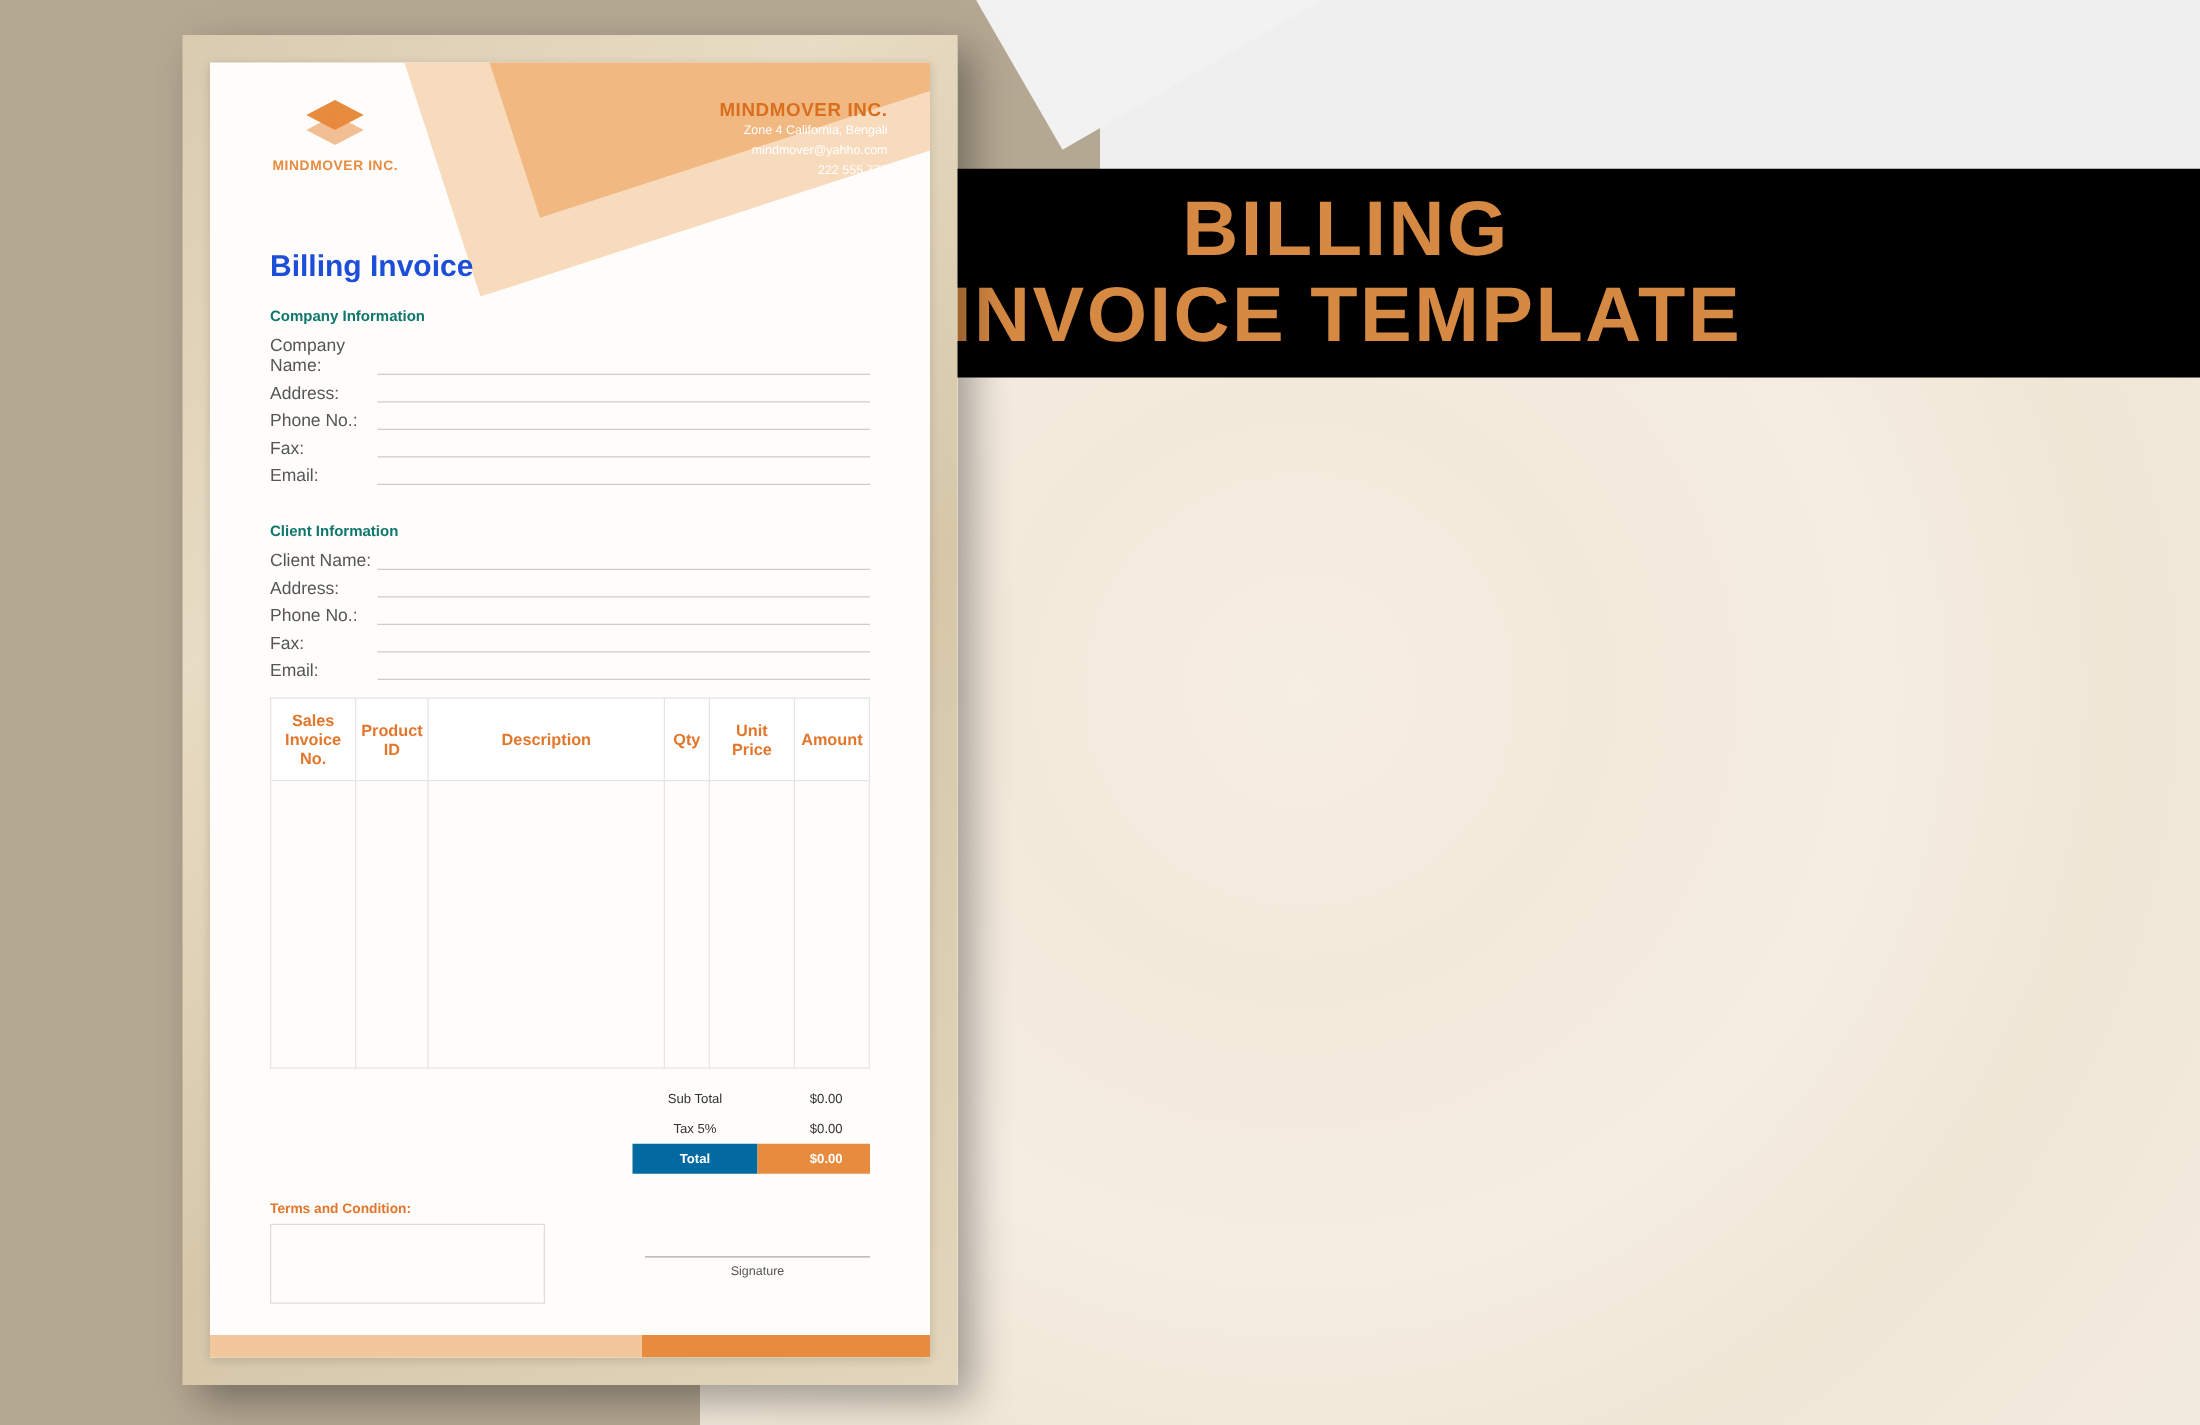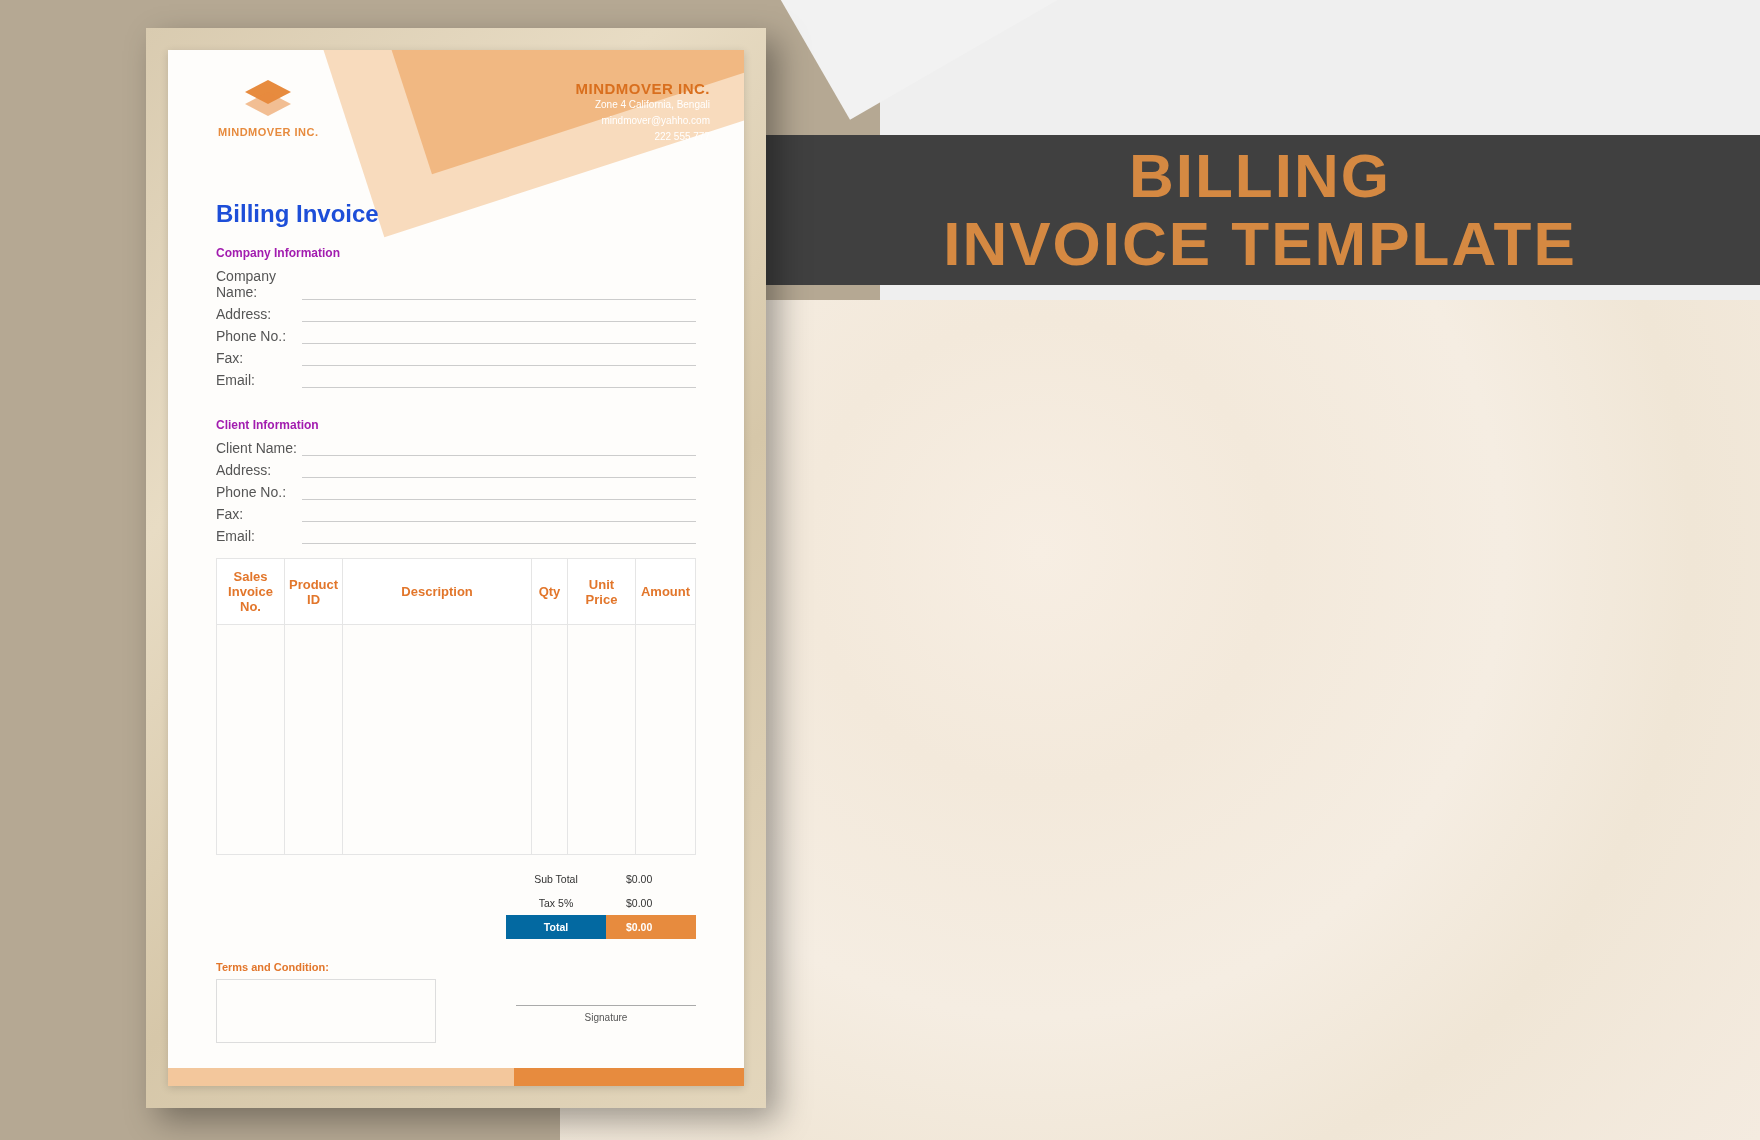--- a/index.html
+++ b/index.html
@@ -4,21 +4,21 @@
 <style>
 *{margin:0;padding:0;box-sizing:border-box;font-family:Arial,Helvetica,sans-serif}
 body{width:1760px;height:1140px;overflow:hidden;position:relative;background:#efefef}
 
 
 .bg-left{position:absolute;left:0;top:0;width:880px;height:1140px;background:#b5a893}
 .bg-right-texture{position:absolute;right:0;top:300px;width:1200px;height:840px;background:radial-gradient(circle at 40% 30%,#f7eee3 0%,#f3e9db 25%,#f5ede2 50%,#f0e6d6 70%,#f4ebe0 100%)}
 .bg-diagonal{position:absolute;left:700px;top:-140px;width:600px;height:300px;background:#f2f2f2;transform:rotate(-30deg);transform-origin:top left}
 
 
-.title-band{position:absolute;right:0;top:135px;width:1000px;height:150px;background:#404040;display:flex;align-items:center;justify-content:center}
+.title-band{position:absolute;right:0;top:135px;width:1000px;height:167px;background:#000000;display:flex;align-items:center;}
 .title-band h1{color:#d58942;font-size:62px;font-weight:700;letter-spacing:2px;text-align:center;line-height:1.1}
 
 
 .paper-back{position:absolute;left:146px;top:28px;width:620px;height:1080px;background:linear-gradient(135deg,#d9cbb0 0%,#e8dcc4 30%,#d6c7a9 60%,#e3d6bc 100%);box-shadow:12px 12px 30px rgba(0,0,0,.35)}
 
 
 .sheet{position:absolute;left:168px;top:50px;width:576px;height:1036px;background:#fefdfb;box-shadow:0 2px 8px rgba(0,0,0,.15);overflow:hidden}
 
 
 .tri1{position:absolute;right:-60px;top:-60px;width:500px;height:260px;background:#f8dbbd;transform:rotate(-18deg);transform-origin:top left}
@@ -32,38 +32,38 @@
 
 .biz{position:absolute;right:34px;top:30px;text-align:right;z-index:5}
 .biz-name{color:#d96f1e;font-size:15px;font-weight:700;letter-spacing:.5px}
 .biz-line{color:#fff;font-size:10px;line-height:1.6}
 
 
 .content{position:absolute;left:48px;top:150px;right:48px}
 
 .doc-title{color:#1d4ed8;font-size:24px;font-weight:700;margin-bottom:18px}
 
-.section-head{font-size:12px;font-weight:700;color:#a21caf;margin-bottom:8px}
+.section-head{font-size:12px;font-weight:700;color:#0f766e;margin-bottom:8px}
 .field-row{display:flex;align-items:flex-end;margin-bottom:6px}
 .field-label{font-size:14px;color:#555;width:86px;flex-shrink:0}
 .field-line{flex:1;border-bottom:1px solid #ccc;height:12px}
 
 .section-gap{height:24px}
 
 
 .tbl{width:100%;border-collapse:collapse;margin-top:14px}
 .tbl th{color:#e2762b;font-size:13px;font-weight:700;padding:10px 4px;border:1px solid #e5e5e5;background:#fff;text-align:center}
 .tbl td{border:1px solid #e5e5e5;height:230px;vertical-align:top}
 .c1{width:68px}.c2{width:56px}.c3{width:auto}.c4{width:36px}.c5{width:68px}.c6{width:60px}
 
 
 .totals{margin-top:12px}
 .trow{display:flex;justify-content:flex-end;align-items:center;height:24px;font-size:10.5px}
 .tlabel{width:100px;text-align:center;color:#333}
-.tval{width:90px;text-align:left;padding-left:20px;color:#333}
+.tval{width:90px;text-align:center;padding-left:20px;color:#333}
 .trow.total .tlabel{background:#0369a1;color:#fff;font-weight:700;height:24px;line-height:24px}
 .trow.total .tval{background:#e78b3e;color:#fff;font-weight:700;height:24px;line-height:24px}
 
 
 .bottom{display:flex;justify-content:space-between;margin-top:22px;align-items:flex-start}
 .terms-label{color:#e2762b;font-size:11px;font-weight:700;margin-bottom:6px}
 .terms-box{width:220px;height:64px;border:1px solid #ddd}
 .sig-area{width:180px;text-align:center;margin-top:44px}
 .sig-line{border-top:1px solid #aaa;margin-bottom:6px}
 .sig-label{font-size:10px;color:#555}

